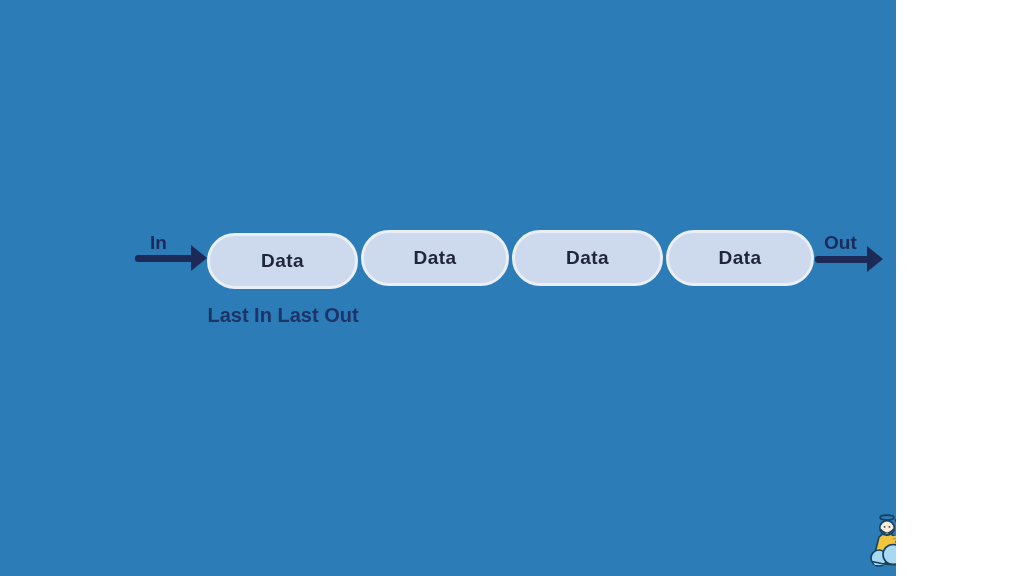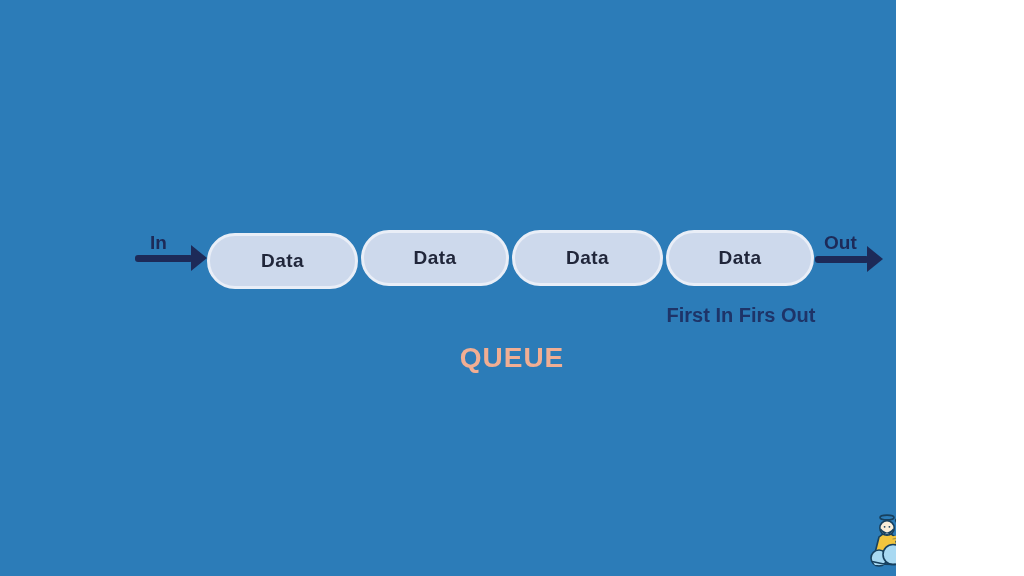--- a/index.html
+++ b/index.html
@@ -90,23 +90,22 @@
 
   <div class="pill pill-1">Data</div>
   <div class="pill pill-2">Data</div>
   <div class="pill pill-3">Data</div>
   <div class="pill pill-4">Data</div>
 
   <span class="flow-label label-out">Out</span>
   <div class="arrow-shaft shaft-out"></div>
   <div class="arrow-head head-out"></div>
 
-  <div class="caption caption-right">First In Firs Out</div>
+  <div class="caption caption-left">Last In Last Out</div>
 
-  <div class="diagram-title">QUEUE</div>
 
   <div class="brand">
     <svg class="brand-mascot" viewBox="0 0 56 56" xmlns="http://www.w3.org/2000/svg">
 
       <path d="M39 46 L39 13 Q39 5 31.5 7.5" fill="none" stroke="#17405e" stroke-width="5" stroke-linecap="round"></path>
       <path d="M39 46 L39 13 Q39 5 31.5 7.5" fill="none" stroke="#e8a72e" stroke-width="2.6" stroke-linecap="round"></path>
 
       <path d="M13 24 Q21 16 29 24 L33 40 L9 40 Z" fill="#f2c53d" stroke="#17405e" stroke-width="1.6"></path>
 
       <path d="M27 26 Q34 24 38 26" fill="none" stroke="#f2c53d" stroke-width="5" stroke-linecap="round"></path>

